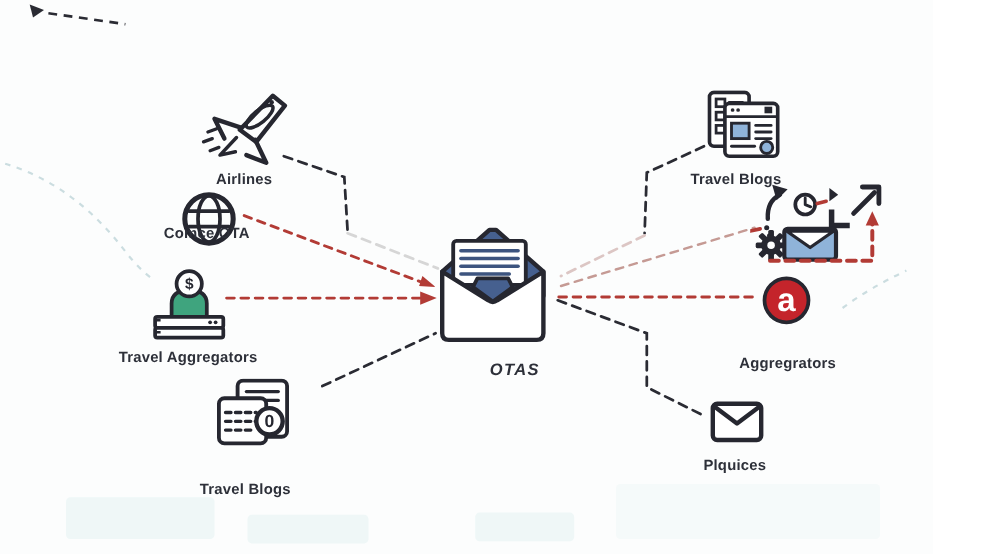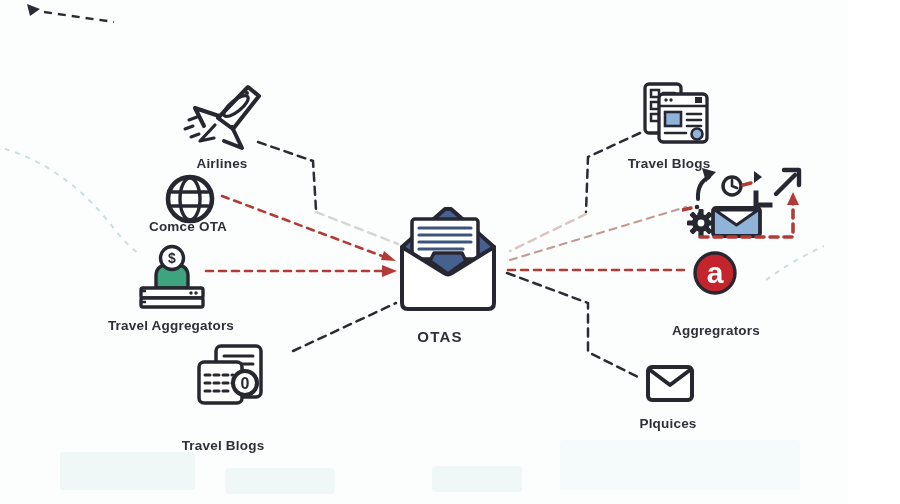--- a/index.html
+++ b/index.html
@@ -78,21 +78,21 @@
   <div class="node" style="left:163px;top:172px;">
     <svg width="54" height="54" viewBox="0 0 54 54">
       <g fill="none" stroke="#262730" stroke-linecap="round">
         <circle cx="27" cy="27" r="22" stroke-width="4.6"></circle>
         <ellipse cx="27" cy="27" rx="10" ry="21" stroke-width="3.4"></ellipse>
         <path d="M9,20 L45,20" stroke-width="3.4"></path>
         <path d="M9,34 L45,34" stroke-width="3.4"></path>
       </g>
     </svg>
   </div>
-  <div class="label" style="left:188px;top:226px;">Comce OTA</div>
+  <div class="label" style="left:188px;top:212px;">Comce OTA</div>
 
   <div class="node" style="left:134px;top:244px;">
     <svg width="76" height="68" viewBox="0 0 76 68">
       <path d="M22,44 V32 Q22,20 38,20 Q54,20 54,32 V44 Z" fill="#3fa47e" stroke="#262730" stroke-width="3.4" stroke-linejoin="round"></path>
       <circle cx="38" cy="14" r="11.5" fill="#ffffff" stroke="#262730" stroke-width="3.4"></circle>
       <text x="38" y="19" text-anchor="middle" font-size="14" font-weight="bold" fill="#262730" font-family="Liberation Sans, sans-serif">$</text>
       <rect x="7" y="44" width="62" height="10" rx="2" fill="#ffffff" stroke="#262730" stroke-width="3.4"></rect>
       <rect x="7" y="54" width="62" height="9" rx="2" fill="#ffffff" stroke="#262730" stroke-width="3.4"></rect>
       <circle cx="57" cy="49" r="1.7" fill="#262730"></circle>
       <circle cx="62" cy="49" r="1.7" fill="#262730"></circle>
@@ -128,21 +128,21 @@
       <g stroke="#3d547f" stroke-width="3.2" stroke-linecap="round">
         <path d="M21,25 H73"></path>
           <path d="M21,32 H73"></path>
           <path d="M21,39 H73"></path>
           <path d="M21,46 H65"></path>
       </g>
       <path d="M4,44 V100 Q4,106 10,106 H90 Q96,106 96,100 V44 L54,70 Q50,73 46,70 Z" fill="#ffffff" stroke="#262730" stroke-width="4" stroke-linejoin="round"></path>
       <polygon points="36,50 64,50 68,58 50,71 32,58" fill="#46608f" stroke="#262730" stroke-width="3.4" stroke-linejoin="round"></polygon>
     </svg>
   </div>
-  <div class="label title" style="left:440px;top:336px;">OTAS</div>
+  <div class="label title" style="left:468px;top:336px;font-style:italic;">OTAS</div>
 
   <div class="node" style="left:642px;top:82px;">
     <svg width="68" height="64" viewBox="0 0 68 64">
       <rect x="3" y="2" width="36" height="49" rx="4" fill="#ffffff" stroke="#262730" stroke-width="3.3"></rect>
       <g fill="none" stroke="#262730" stroke-width="2.5">
         <rect x="9" y="8" width="8" height="7"></rect>
         <rect x="9" y="20" width="8" height="7"></rect>
         <rect x="9" y="32" width="8" height="7"></rect>
         <path d="M21,11 H33 M21,23 H33 M21,35 H33" stroke-linecap="round"></path>
       </g>

